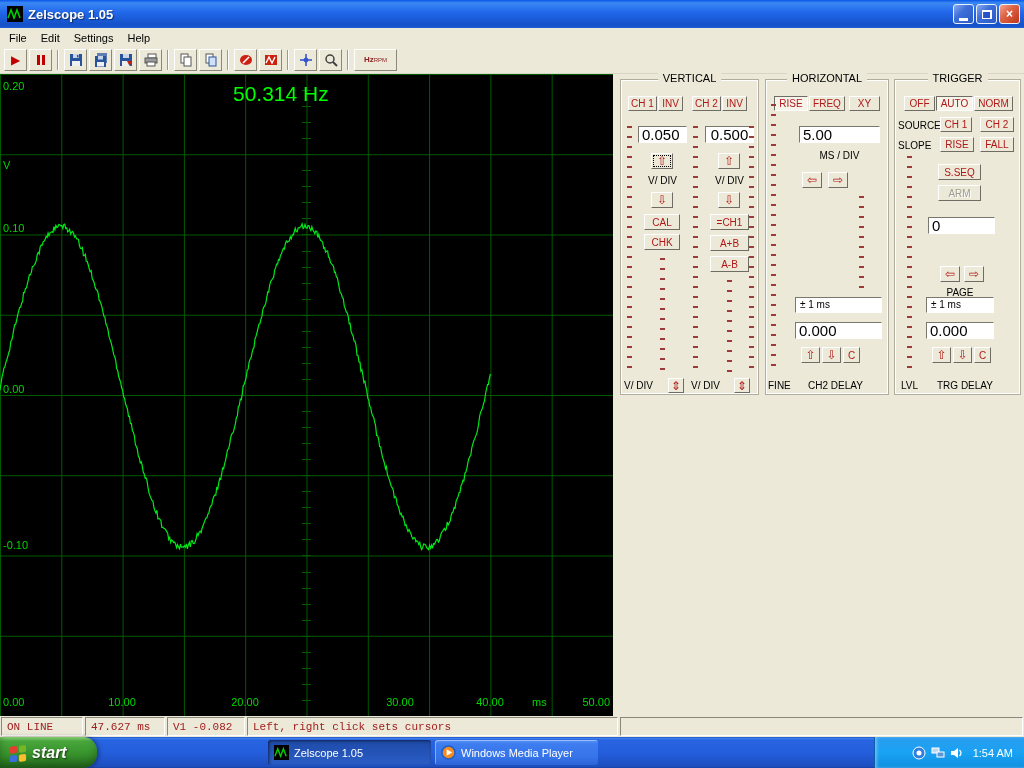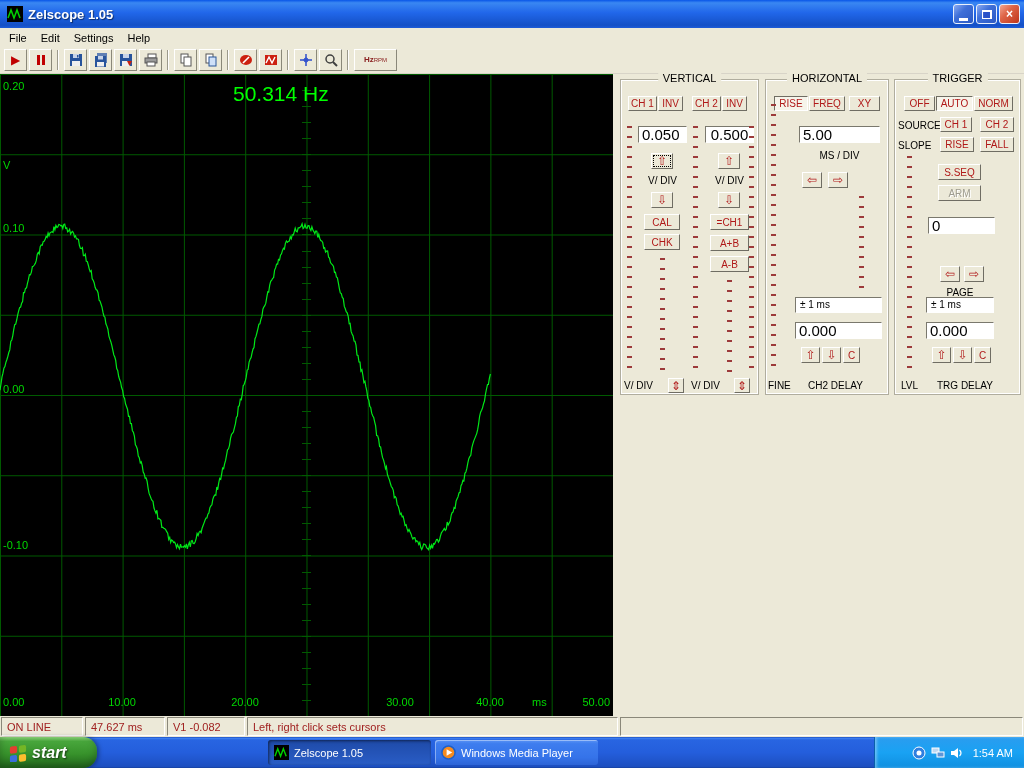--- a/index.html
+++ b/index.html
@@ -67,21 +67,21 @@
     font-size:15px; color:#000; padding:0 3px; font-family:"Liberation Sans", sans-serif; }
   .range-box { position:absolute; background:#fff; border:1px solid; border-color:#7A786D #FFFFFF #FFFFFF #7A786D;
     font-size:10px; color:#000; padding:1px 4px; }
   .panel-label { position:absolute; font-size:10px; color:#000; white-space:nowrap; }
   .centered { text-align:center; }
   .tick-track { position:absolute; width:5px;
     background:repeating-linear-gradient(to bottom, var(--tick-mark,#9C3A3A) 0 2px, transparent 2px 10px); }
 
   
   .statusbar { position:absolute; top:716px; left:0; width:1024px; height:21px; background:#ECE9D8;
-    display:flex; align-items:stretch; padding:1px; gap:2px; }
+    display:flex; align-items:stretch; padding:1px; gap:2px;font-family:Liberation Mono, monospace; }
   .status-cell { border:1px solid; border-color:#8A887A #FFFFFF #FFFFFF #8A887A; font-size:11px;
     color:var(--status-text,#A02020); display:flex; align-items:center; padding:0 5px; white-space:nowrap; overflow:hidden; }
 
   
   .taskbar { position:absolute; top:737px; left:0; width:1024px; height:31px;
     background:linear-gradient(to bottom,#1E52C4 0%,#3C7EF0 5%,#2865E2 9%,#245EDC 50%,#1D4FC0 95%,#16409E 100%); }
   .start-btn { position:absolute; left:0; top:0; width:97px; height:31px;
     border-radius:0 14px 14px 0;
     background:linear-gradient(to bottom,#8BD479 0%,#48A63C 14%,#37922B 55%,#256E1F 100%);
     box-shadow:inset 0 -4px 8px rgba(0,0,0,.25), 2px 0 4px rgba(0,0,0,.35);

